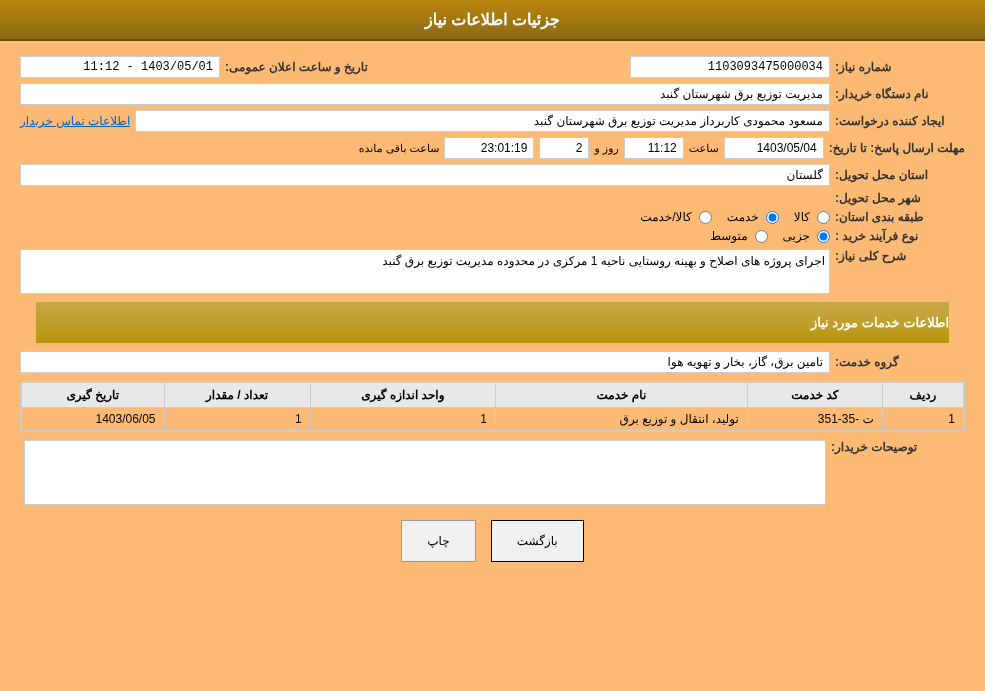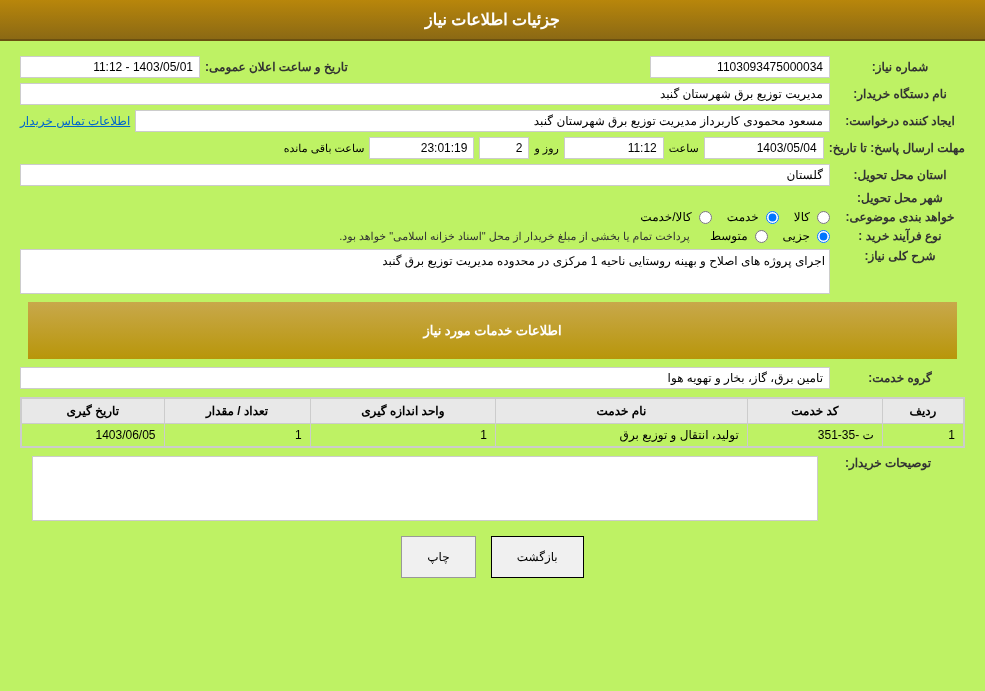--- a/index.html
+++ b/index.html
@@ -5,78 +5,78 @@
     * { box-sizing: border-box; margin: 0; padding: 0; }
     body {
       font-family: Tahoma, Arial, sans-serif;
       font-size: 12px;
       background: #f0f0f0;
       direction: rtl;
     }
     .page-wrapper {
       width: 985px;
       min-height: 691px;
-      background: #bef264;
+      background: #fdba74;
       padding: 0;
     }
     .header-bar {
       background: linear-gradient(to bottom, #b8860b, #8B6914);
       color: #fff;
       text-align: center;
       padding: 10px 0;
       font-size: 16px;
       font-weight: bold;
       border-bottom: 2px solid #6b5010;
     }
     .content-area {
       padding: 10px 20px;
     }
     .section-title {
       background: linear-gradient(to bottom, #c8a84b, #b8960a);
       color: #fff;
-      text-align: center;
-      padding: 21px 0;
+      padding: 13px 0;
       font-size: 13px;
       font-weight: bold;
-      margin: 8px 8px;
+      margin: 8px 16px;
     }
     .form-row {
       display: flex;
       align-items: center;
       margin: 5px 0;
       gap: 5px;
     }
     .label {
       color: #333;
       font-weight: bold;
       white-space: nowrap;
       min-width: 130px;
-      text-align: center;
+      text-align: left;
     }
     .label-left {
       color: #333;
       font-weight: bold;
       white-space: nowrap;
       text-align: left;
     }
     .value-box {
       border: 1px solid #ccc;
       background: #fff;
       padding: 3px 6px;
       min-height: 22px;
       direction: rtl;
     }
     .value-box-wide {
       flex: 1;
     }
     .value-box-medium {
-      width: 180px;
+      width: 200px;
+      font-family: Liberation Mono, monospace;
     }
     .value-box-small {
-      width: 120px;
+      width: 100px;
       padding-left: 44px;
     }
     .link-text {
       color: #0066cc;
       text-decoration: underline;
       cursor: pointer;
     }
     .radio-group {
       display: flex;
       gap: 15px;
@@ -179,38 +179,38 @@
     <div class="form-row">
       <span class="label">ایجاد کننده درخواست:</span>
       <div class="value-box value-box-wide">مسعود محمودی کاربرداز مدیریت توزیع برق شهرستان گنبد</div>
       <span class="link-text">اطلاعات تماس خریدار</span>
     </div>
 
     <div class="form-row">
       <span class="label">مهلت ارسال پاسخ: تا تاریخ:</span>
       <div class="value-box value-box-small">1403/05/04</div>
       <span class="small-label">ساعت</span>
-      <div class="value-box" style="width:100px;">11:12</div>
+      <div class="value-box" style="width:60px;">11:12</div>
       <span class="small-label">روز و</span>
       <div class="value-box" style="width:50px;">2</div>
-      <div class="value-box" style="width:105px;">23:01:19</div>
+      <div class="value-box" style="width:90px;">23:01:19</div>
       <span class="small-label">ساعت باقی مانده</span>
     </div>
 
     <div class="form-row">
       <span class="label">استان محل تحویل:</span>
       <div class="value-box value-box-wide">گلستان</div>
     </div>
 
     <div class="form-row">
       <span class="label">شهر محل تحویل:</span>
     </div>
 
     <div class="form-row">
-      <span class="label">خواهد بندی موضوعی:</span>
+      <span class="label">طبقه بندی استان:</span>
       <div class="radio-group">
         <div class="radio-item">
           <input type="radio" name="tabaqe" value="kala" style="">
           <span>کالا</span>
         </div>
         <div class="radio-item">
           <input type="radio" name="tabaqe" value="khadamat" checked="" style="">
           <span>خدمت</span>
         </div>
         <div class="radio-item">
@@ -225,21 +225,20 @@
       <div class="radio-group">
         <div class="radio-item">
           <input type="radio" name="nooe" value="jozyi" checked="" style="">
           <span>جزیی</span>
         </div>
         <div class="radio-item">
           <input type="radio" name="nooe" value="motavaset" style="">
           <span>متوسط</span>
         </div>
       </div>
-      <span style="margin-right: 15px; color: #333; font-size: 11px;">پرداخت تمام یا بخشی از مبلغ خریدار از محل "اسناد خزانه اسلامی" خواهد بود.</span>
     </div>
 
     <div class="form-row" style="align-items: flex-start; margin: 6px 0;">
       <span class="label">شرح کلی نیاز:</span>
       <textarea class="textarea-box" style="min-height: 45px;">اجرای پروژه های اصلاح و بهینه روستایی ناحیه 1 مرکزی در محدوده مدیریت توزیع برق گنبد</textarea>
     </div>
 
     <div class="section-title">اطلاعات خدمات مورد نیاز</div>
 
     <div class="form-row">
@@ -265,21 +264,21 @@
       <td>ت -35-351</td>
       <td>تولید، انتقال و توزیع برق</td>
       <td>1</td>
       <td>1</td>
       <td>1403/06/05</td>
     </tr>
           </tbody>
       </table>
     </div>
 
-    <div class="form-row" style="align-items: flex-start; margin: 6px 12px;">
+    <div class="form-row" style="align-items: flex-start; margin: 6px 4px;">
       <span class="label">توصیحات خریدار:</span>
       <textarea class="textarea-box" style="min-height: 65px;"></textarea>
     </div>
 
     <div class="buttons-row">
       <button class="btn btn-return">بازگشت</button>
       <button class="btn btn-print">چاپ</button>
     </div>
 
   </div>

